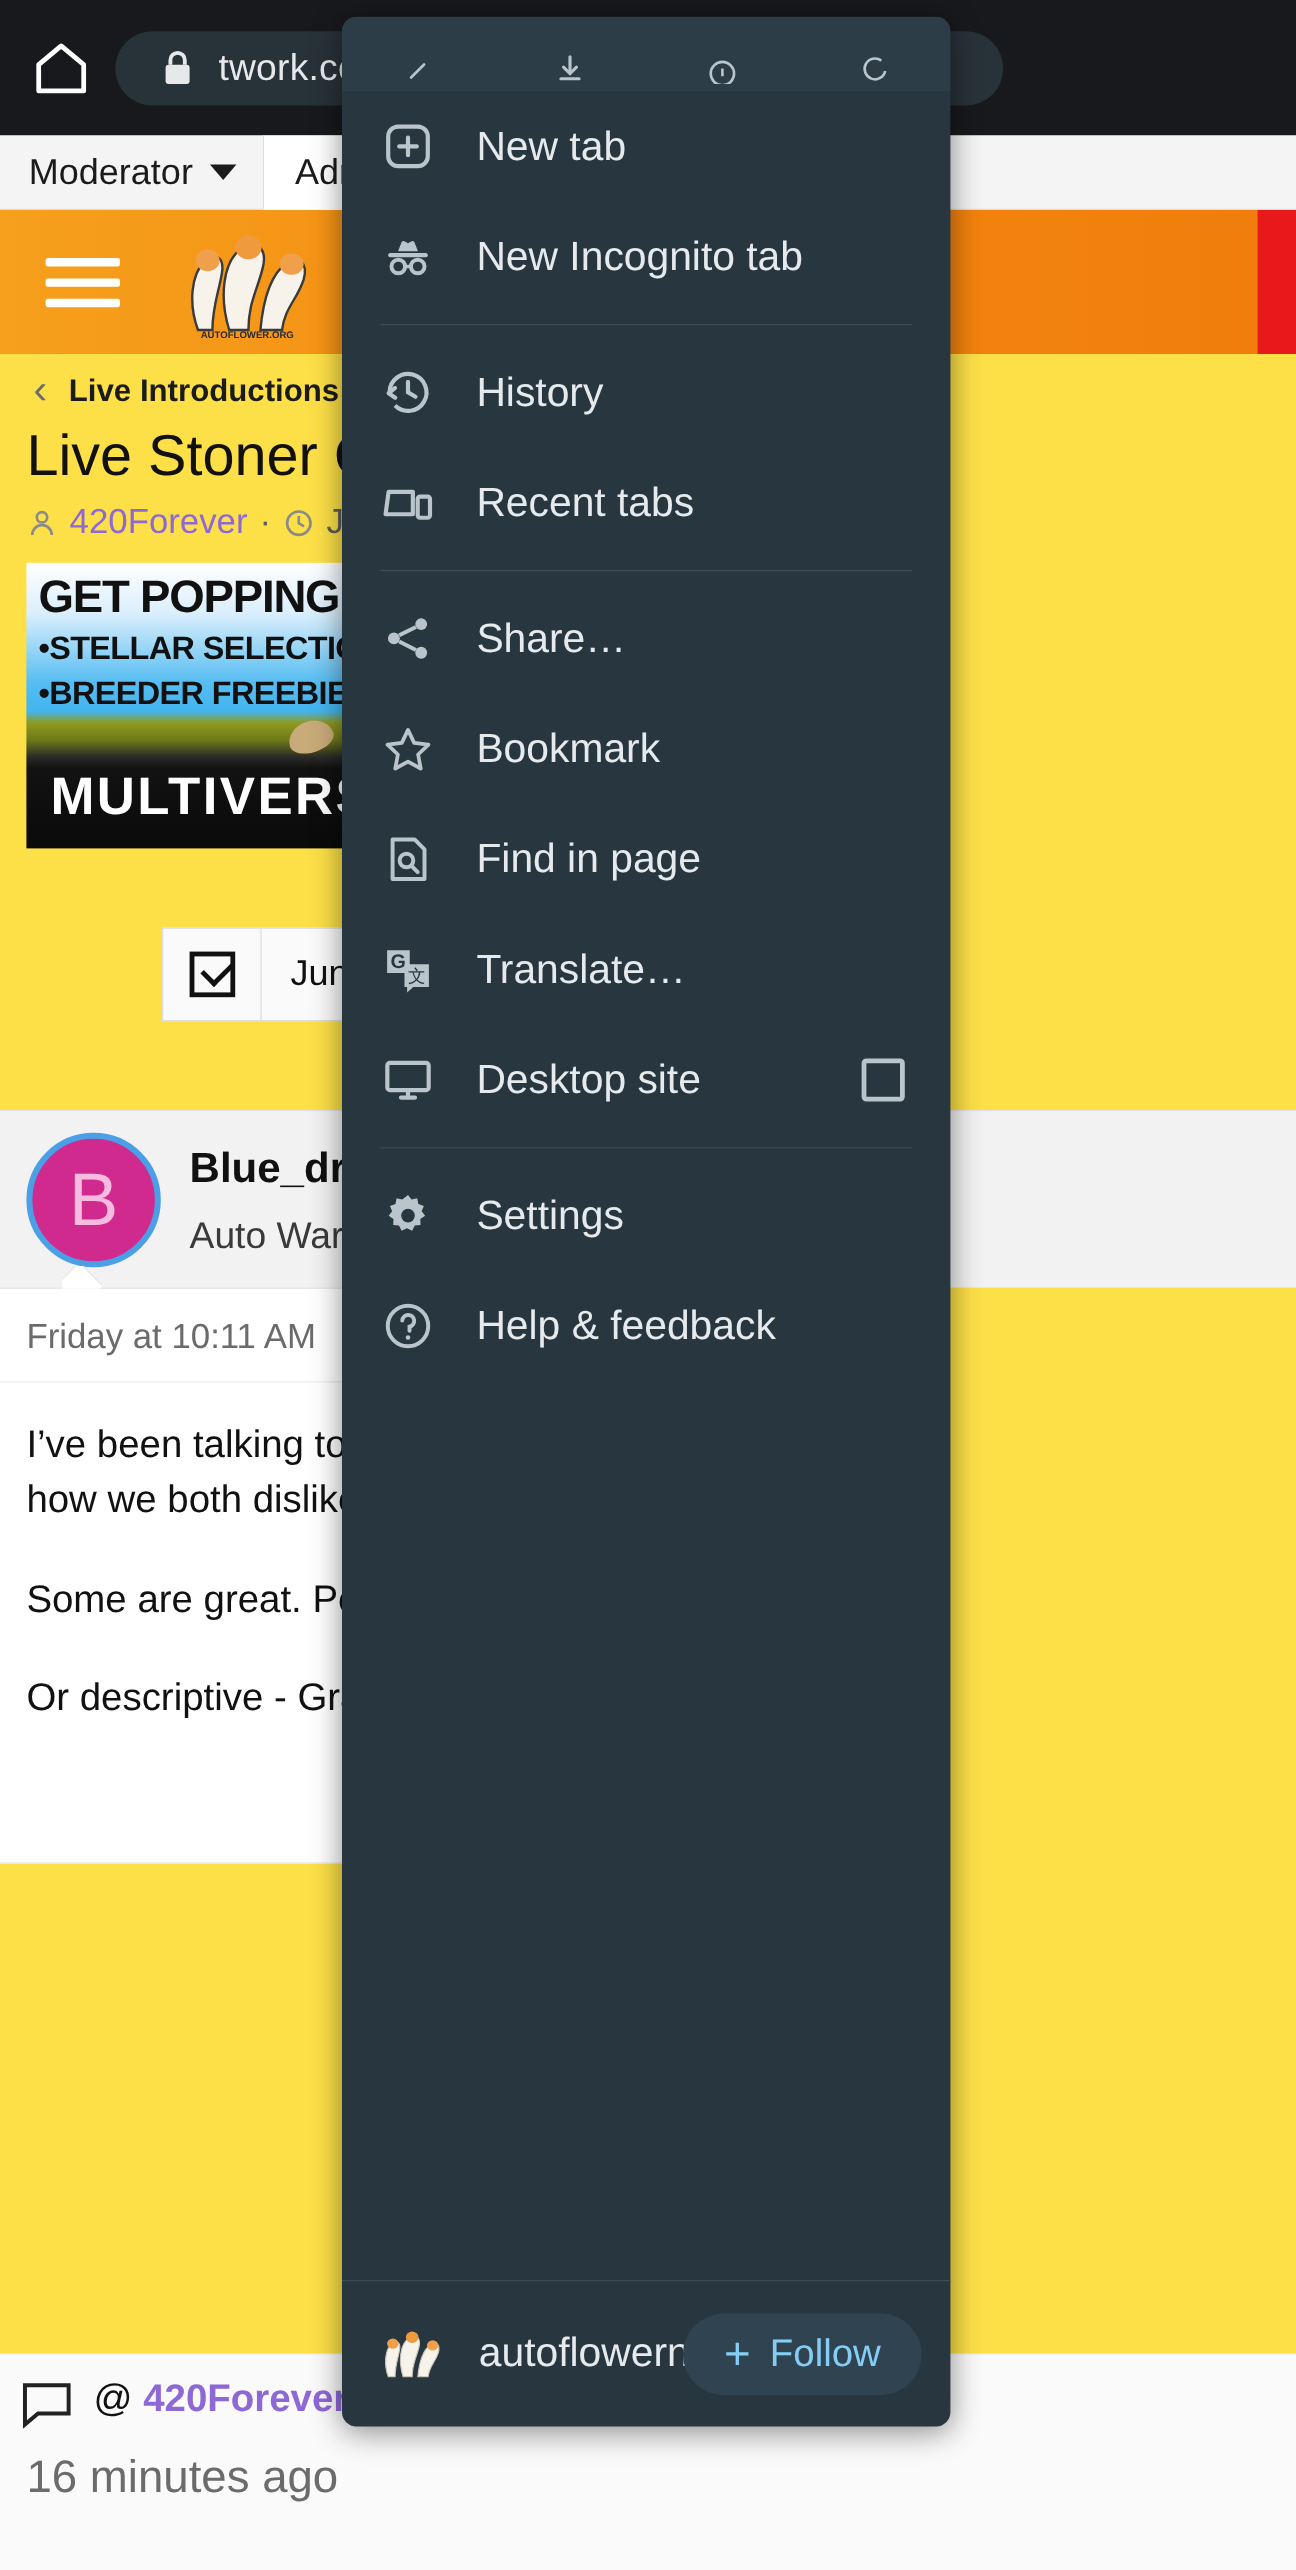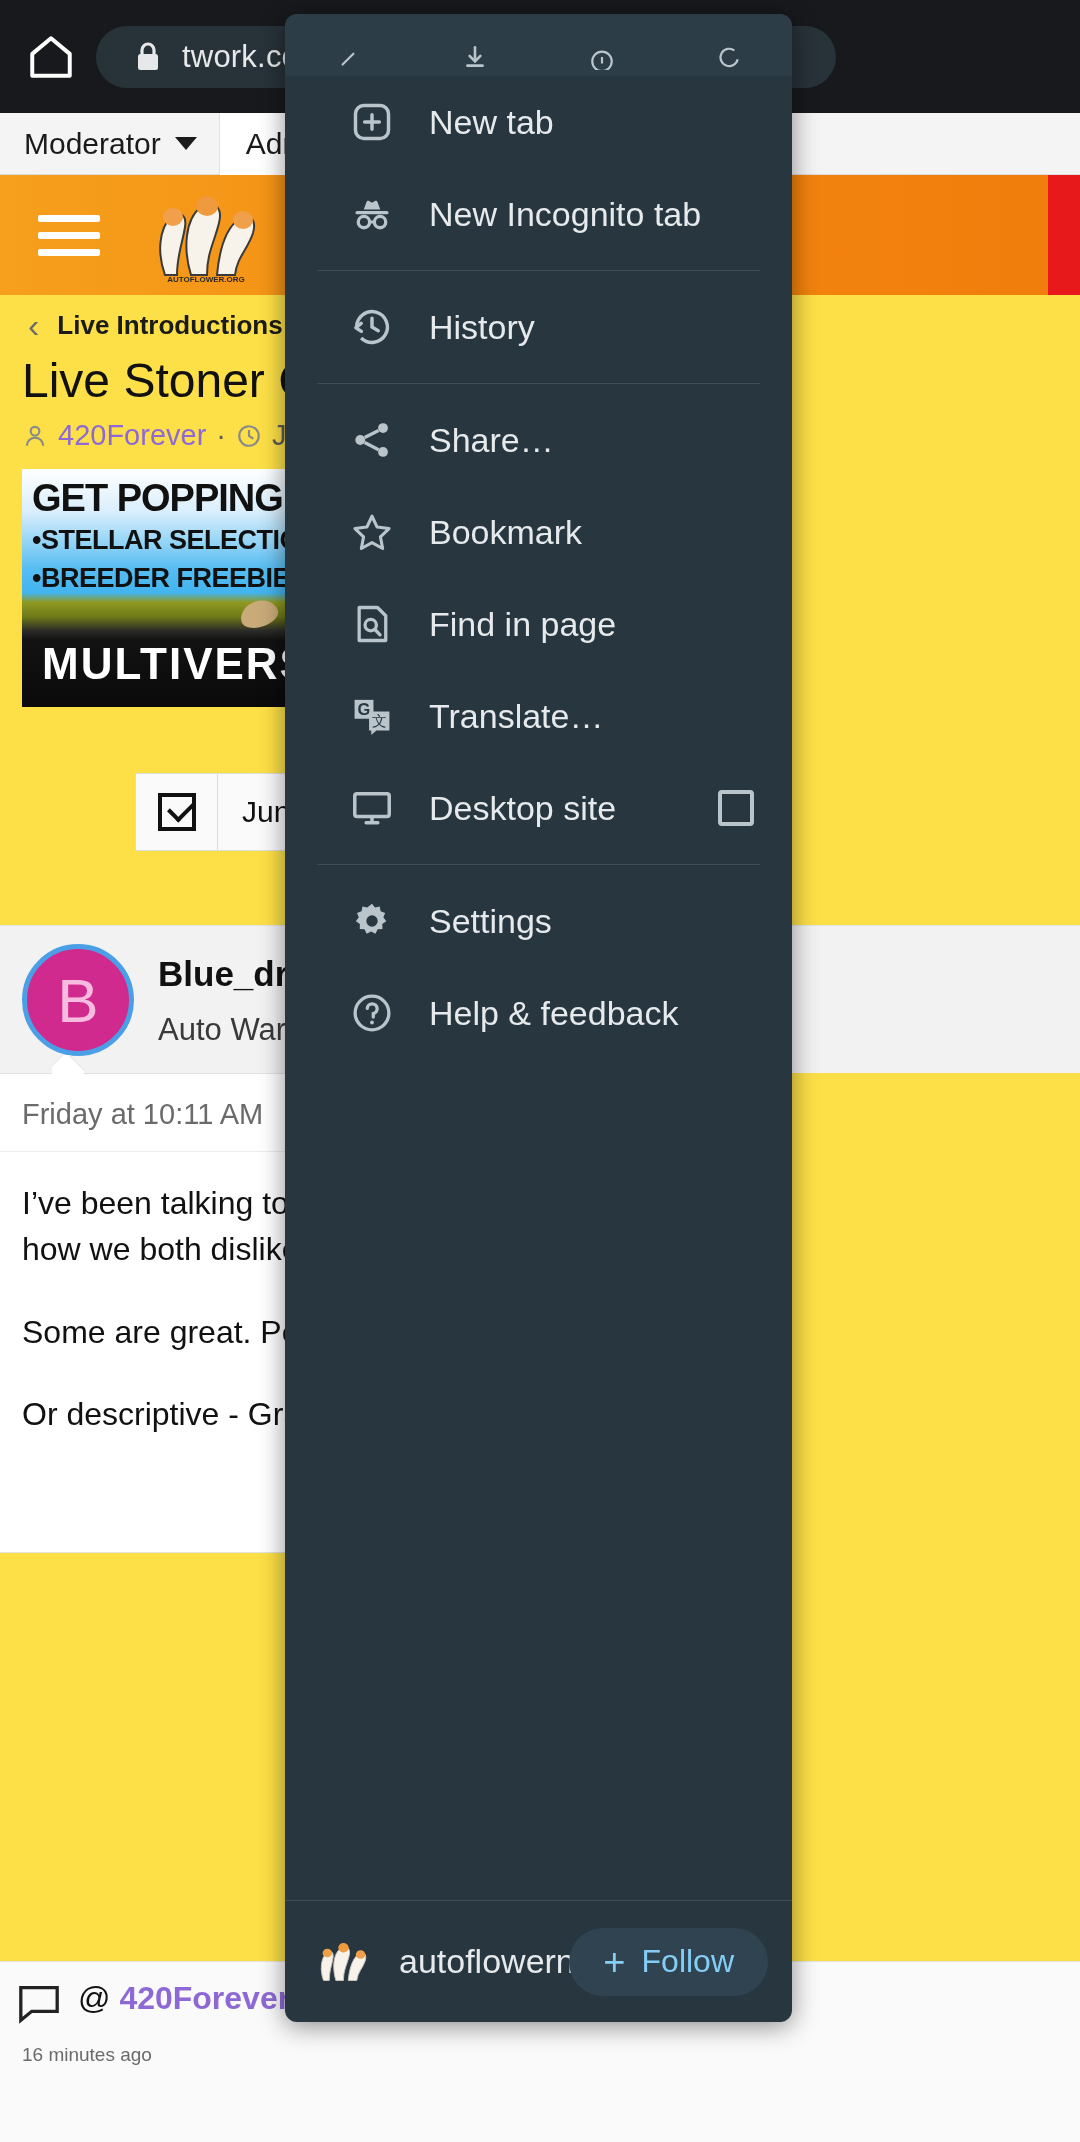--- a/index.html
+++ b/index.html
@@ -153,42 +153,42 @@
 
   #ticker{
     position:absolute; left:0; top:1848px; width:1080px; height:181px;
     background:#fafafa; border-top:1px solid #e3e3e5;
   }
   #ticker .chat-icon{ position:absolute; left:16px; top:22px; width:46px; height:40px; }
   #ticker .line{
     position:absolute; left:78px; top:18px; font-size:32px; color:#111; white-space:nowrap;
   }
   #ticker .line .u{ color:#8e69d6; font-weight:bold; }
-  #ticker .time{ position:absolute; left:22px; top:82px; font-size:19px; color:#6b6b6b; }
+  #ticker .time{ position:absolute; left:22px; top:82px; font-size:38px; color:#6b6b6b; }
 
   
   #menu{
     position:absolute; left:285px; top:14px; width:507px; height:2008px;
     background:#27363f; border-radius:12px;
     box-shadow:0 4px 26px rgba(0,0,0,.45);
     overflow:hidden;
   }
   #menu-toprow{
     position:absolute; left:0; top:0; width:507px; height:62px;
     background:#2d3d47;
     display:flex; align-items:flex-end;
   }
   .toprow-icon{
     flex:1; height:62px; display:flex; align-items:flex-end; justify-content:center;
     padding-bottom:6px;
   }
   #menu-list{ position:absolute; left:0; top:62px; width:507px; }
 
   .mi{
-    height:92px; display:flex; align-items:center; padding-left:32px; position:relative;margin-left:32px;
+    height:92px; display:flex; align-items:center; padding-left:32px; position:relative;
   }
   .mi .ico{ width:46px; height:46px; flex:0 0 auto; display:flex; align-items:center; justify-content:center; }
   .mi .lbl{ margin-left:34px; font-size:34px; color:#e7eaec; white-space:nowrap; }
   .mi .chk{
     position:absolute; right:38px; top:50%; margin-top:-18px;
     width:36px; height:36px; border:4px solid #b9c4cb; border-radius:4px;
   }
   .sep{ height:1px; background:#3d4e58; margin:10px 32px; }
 
   #menu-footer{
@@ -393,20 +393,29 @@
           <path d="M3.6 12 a8.4 8.4 0 1 1 2.5 6"></path>
           <path d="M3.2 12.4 L6.1 10 M3.2 12.4 L6.2 14.4" stroke-linecap="round"></path>
           <path d="M12 7.2 V12 L15.4 14" stroke-linecap="round"></path>
         </svg>
       </span>
       <span class="lbl">History</span>
     </div>
 
 
 
+    <div class="mi">
+      <span class="ico">
+        <svg width="44" height="44" viewBox="0 0 24 24" fill="none" stroke="#b9c4cb" stroke-width="1.9">
+          <path d="M3.2 7 H14.2 V17.2 H1.8 Z" stroke-linejoin="round"></path>
+          <rect x="16.4" y="9.2" width="5.6" height="9.6" rx="1.1"></rect>
+        </svg>
+      </span>
+      <span class="lbl">Recent tabs</span>
+    </div>
 
     <div class="sep"></div>
 
     <div class="mi">
       <span class="ico">
         <svg width="44" height="44" viewBox="0 0 24 24" fill="none" stroke="#b9c4cb" stroke-width="1.8">
           <circle cx="18" cy="5.5" r="2.7" fill="#b9c4cb" stroke="none"></circle>
           <circle cx="5.6" cy="12" r="2.7" fill="#b9c4cb" stroke="none"></circle>
           <circle cx="18" cy="18.5" r="2.7" fill="#b9c4cb" stroke="none"></circle>
           <path d="M8 10.6 L15.6 6.8 M8 13.4 L15.6 17.3"></path>

